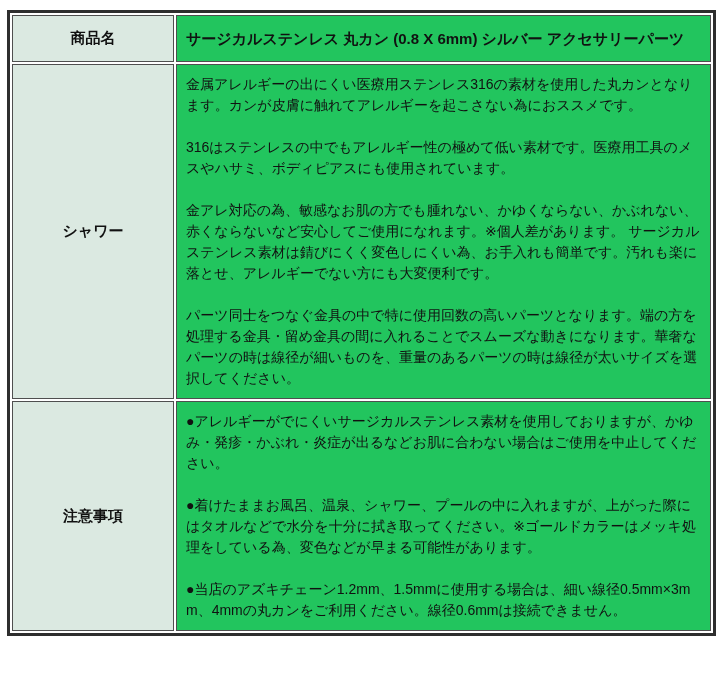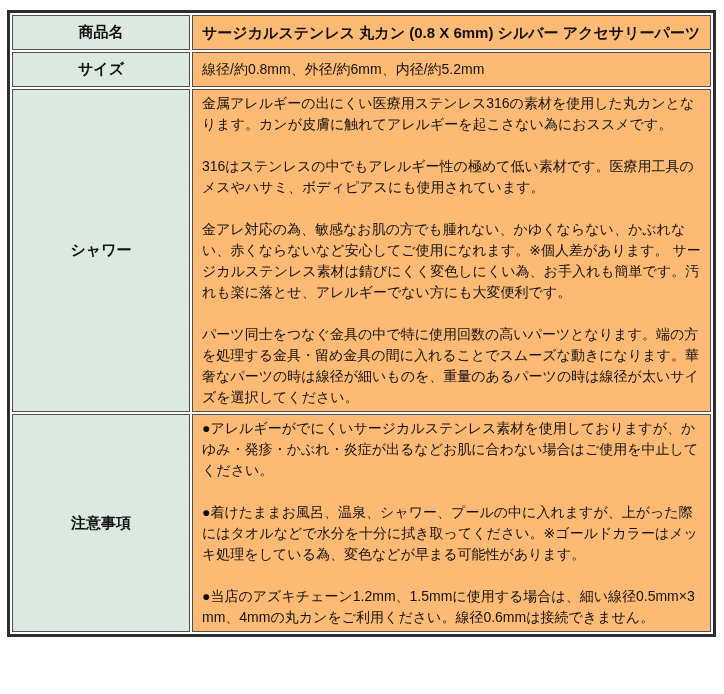--- a/index.html
+++ b/index.html
@@ -25,46 +25,42 @@
   .spec-table td {
     border: 1px solid #4f4f4f;
     vertical-align: middle;
   }
   .spec-table th {
     width: 136px;
     background: #dbe9e1;
     font-size: 15px;
     font-weight: bold;
     text-align: center;
-    padding: 3px 20px;
+    padding: 3px 12px;
   }
   .spec-table td {
-    background: #fdba74;
+    background: #22c55e;
     font-size: 14px;
     line-height: 21px;
     text-align: left;
-    padding: 3px 9px;
+    padding: 9px 9px;
     white-space: pre-line;
     word-break: break-all;
   }
   tr.row-short th, tr.row-short td { height: 27px; }
   tr.row-title td { font-weight: bold; font-size: 15px; }
 </style>
 </head>
 <body>
 
 <table class="spec-table">
   <tbody>
     <tr class="row-short row-title">
       <th>商品名</th>
       <td>サージカルステンレス 丸カン (0.8 X 6mm) シルバー アクセサリーパーツ</td>
-    </tr>
-    <tr class="row-short">
-      <th>サイズ</th>
-      <td>線径/約0.8mm、外径/約6mm、内径/約5.2mm</td>
     </tr>
     <tr>
       <th>シャワー</th>
       <td>金属アレルギーの出にくい医療用ステンレス316の素材を使用した丸カンとなります。カンが皮膚に触れてアレルギーを起こさない為におススメです。
 
 316はステンレスの中でもアレルギー性の極めて低い素材です。医療用工具のメスやハサミ、ボディピアスにも使用されています。
 
 金アレ対応の為、敏感なお肌の方でも腫れない、かゆくならない、かぶれない、赤くならないなど安心してご使用になれます。※個人差があります。 サージカルステンレス素材は錆びにくく変色しにくい為、お手入れも簡単です。汚れも楽に落とせ、アレルギーでない方にも大変便利です。
 
 パーツ同士をつなぐ金具の中で特に使用回数の高いパーツとなります。端の方を処理する金具・留め金具の間に入れることでスムーズな動きになります。華奢なパーツの時は線径が細いものを、重量のあるパーツの時は線径が太いサイズを選択してください。</td>

